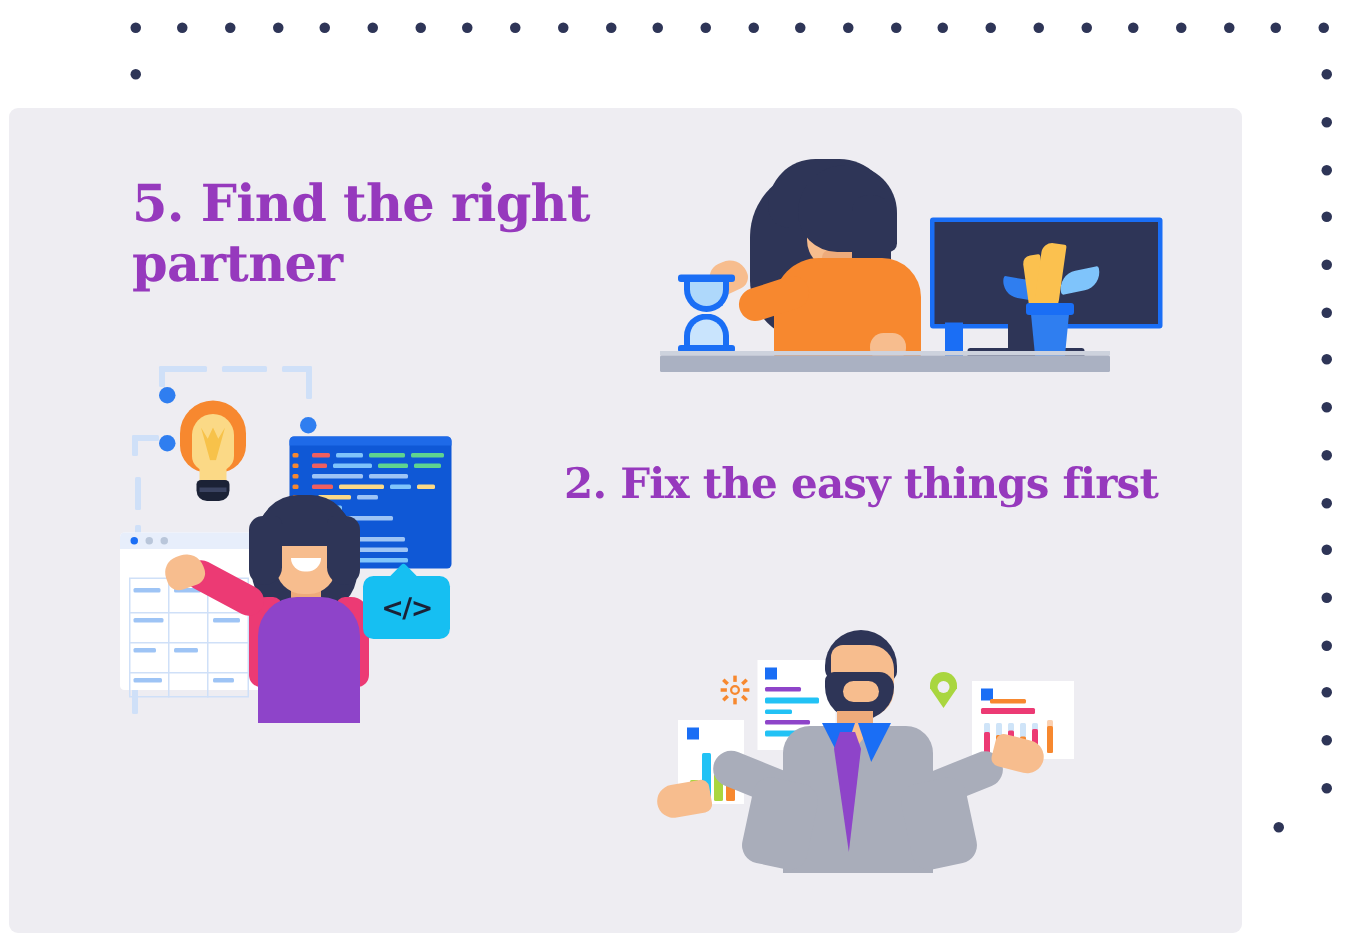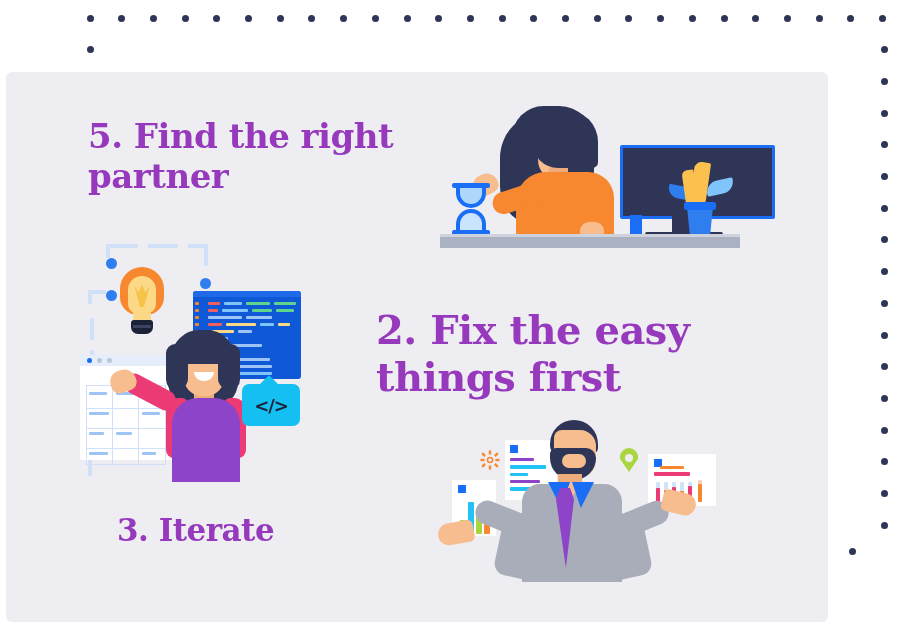--- a/index.html
+++ b/index.html
@@ -30,21 +30,21 @@
   
   .heading{
     position:absolute;
     color:#9639bd;
     font-family:"DejaVu Serif", serif;
     font-weight:700;
     letter-spacing:-0.5px;
     line-height:1.18;
   }
   #h1{ left:88px; top:116px; width:330px; font-size:34px; }
-  #h2{ left:376px; top:306px; width:400px; font-size:40px; }
+  #h2{ left:376px; top:306px; width:400px; font-size:28px; }
   #h3{ left:117px; top:512px; width:300px; font-size:31px; }
 
   
   #ill1{ position:absolute; left:440px; top:100px; width:310px; height:148px; }
   #ill1 .desk{ position:absolute; left:0; bottom:0; width:300px; height:11px; background:#aab1c2; border-radius:1px;}
   #ill1 .desk2{ position:absolute; left:0; bottom:11px; width:300px; height:3px; background:#cdd2dd;}
   #ill1 .mon-body{ position:absolute; left:180px; top:45px; width:155px; height:74px; background:#2e3557; border:3px solid #1a6ef5; border-radius:2px;}
   #ill1 .mon-neck{ position:absolute; left:232px; top:112px; width:20px; height:26px; background:#2e3557;}
   #ill1 .mon-base{ position:absolute; left:205px; top:132px; width:78px; height:8px; background:#2e3557; border-radius:2px;}
   #ill1 .mon-stripe{ position:absolute; left:190px; top:115px; width:12px; height:24px; background:#1a6ef5;}
@@ -392,15 +392,14 @@
     <div class="m-vneck"></div>
     <div class="m-collar-l"></div>
     <div class="m-collar-r"></div>
     <div class="m-tie"></div>
     <div class="m-hand-l"></div>
     <div class="m-hand-r"></div>
   </div>
 
   <div class="heading" id="h1">5. Find the right partner</div>
   <div class="heading" id="h2">2. Fix the easy things first</div>
-  <div class="heading" id="h3">3. Iterate</div>
 
 </div>
 
 </body></html>

